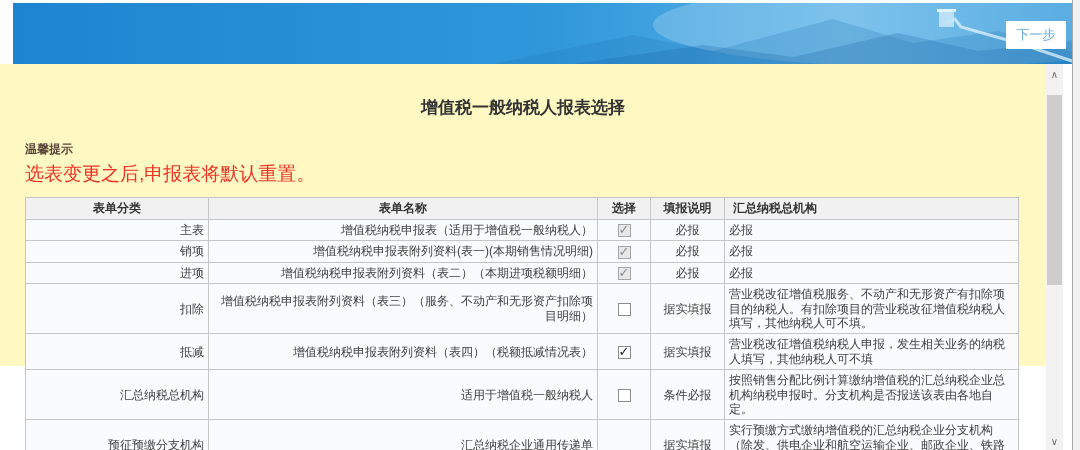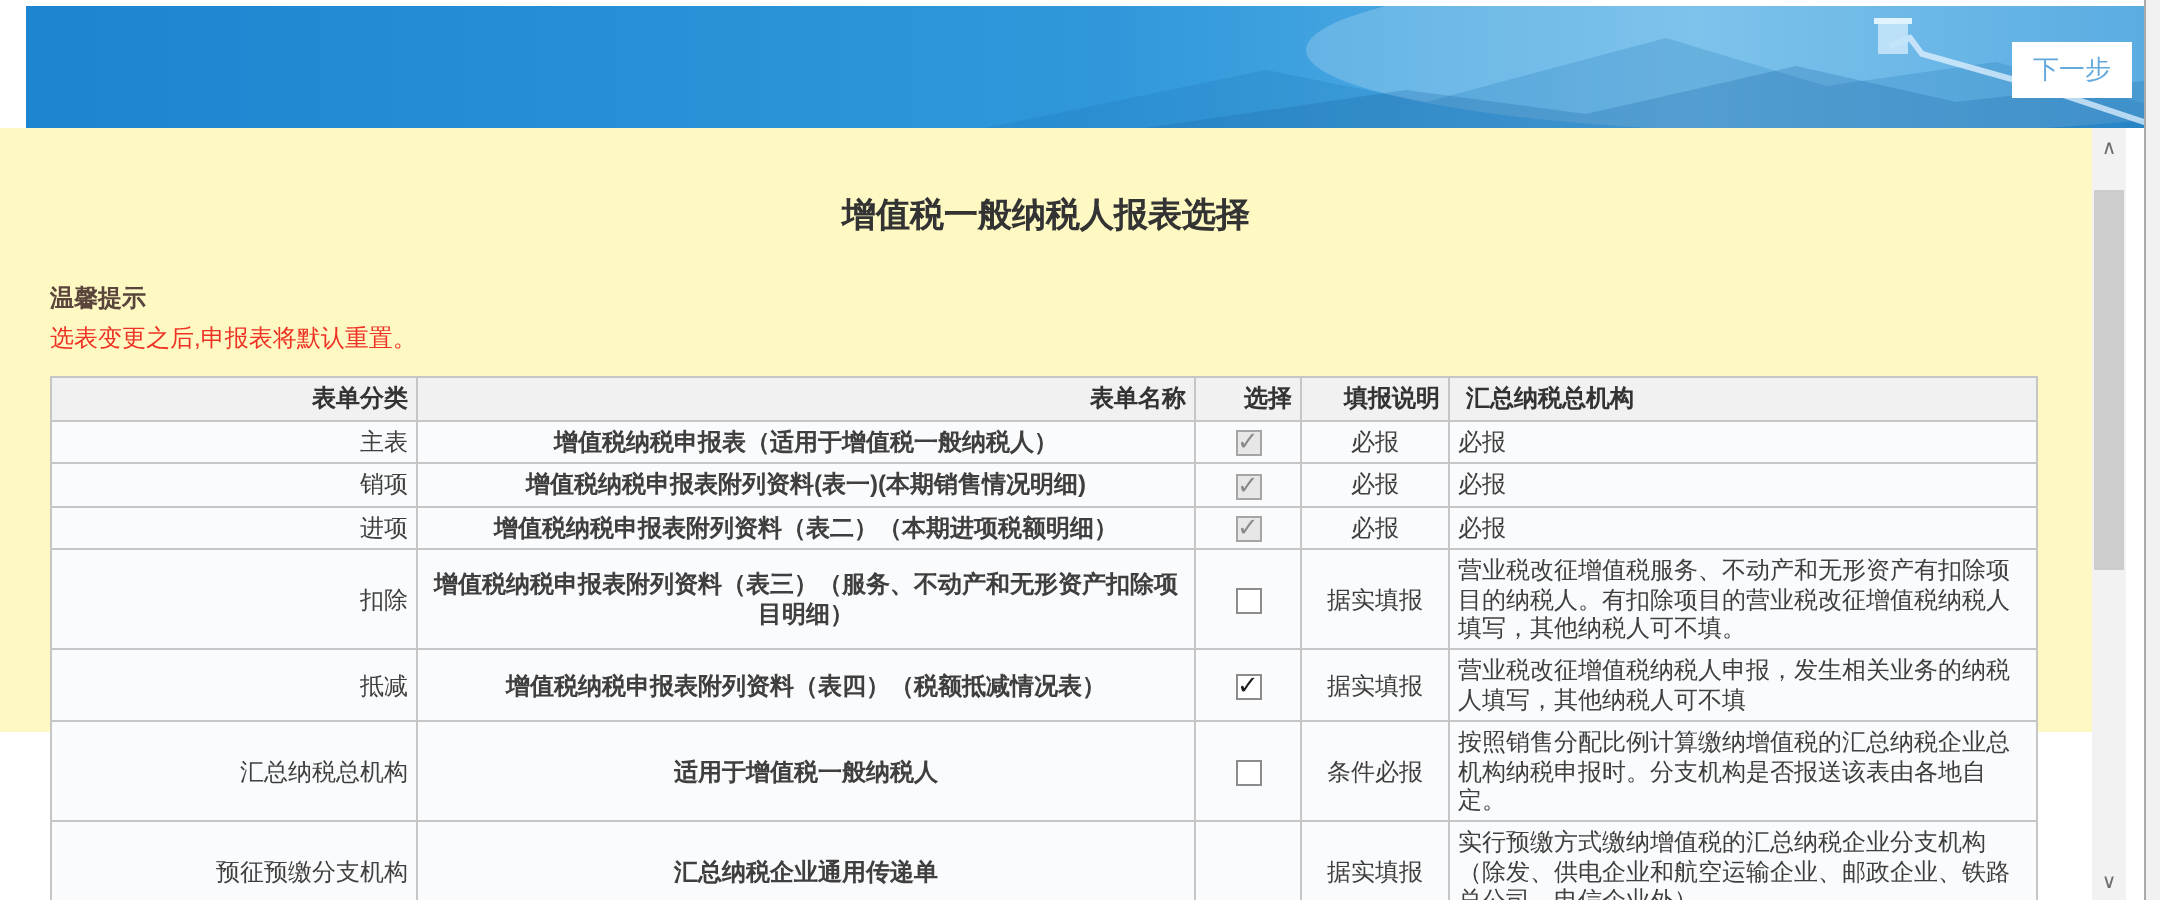--- a/index.html
+++ b/index.html
@@ -24,32 +24,32 @@
             color:#6d6d6d; font-size:10px; line-height:17px; text-align:center; cursor:pointer; }
   .sb-up { top:2px; }
   .sb-down { bottom:0; }
   .sb-thumb { position:absolute; left:1px; top:31px; width:15px; height:190px; background:#cdcdcd; cursor:pointer; }
 
   
   .content { position:absolute; left:0; top:64px; width:1046px; height:302px; background:#fef9c3; }
   .page-title { margin-top:32px; text-align:center; font-size:17px; font-weight:bold; color:#333333; }
   .notice { margin:22px 0 0 25px; }
   .notice-title { font-size:12px; font-weight:bold; color:#5a453c; }
-  .notice-warning { font-size:12px; color:#ee3224; margin-top:3px; }
+  .notice-warning { font-size:19px; color:#ee3224; margin-top:3px; }
 
   
   table.forms { border-collapse:collapse; margin:10px 0 0 25px; width:993px;
                 font-size:12px; color:#3f3f3f; table-layout:fixed; }
   table.forms th, table.forms td { border:1px solid #c6c6c6; padding:3px 4px; line-height:1.2;
                 background:#fafbfc; vertical-align:middle; }
-  table.forms th { background:#f1f1f1; font-weight:bold; text-align:right; color:#333;
+  table.forms th { background:#f1f1f1; font-weight:bold; text-align:center; color:#333;
                 height:22px; padding:2px 4px; }
   table.forms th.th-cond { text-align:left; padding-left:8px; }
   td.c-cat   { text-align:right; }
-  td.c-name  { text-align:center; padding-left:8px;font-weight:bold; }
+  td.c-name  { text-align:right; padding-left:8px; }
   td.c-sel   { text-align:center; }
   td.c-instr { text-align:center; }
   td.c-cond  { text-align:left; padding-left:8px; }
 
   
   .cb { display:inline-block; position:relative; width:13px; height:13px;
         background:#ffffff; border:1px solid #8c8c8c; vertical-align:middle; cursor:pointer; }
   .cb.checked::after { content:"\2713"; position:absolute; left:0px; top:-3px;
         font-size:13px; font-weight:bold; color:#1a1a1a; }
   .cb.disabled { background:#e7e7e7; border-color:#a5a5a5; cursor:default; }

